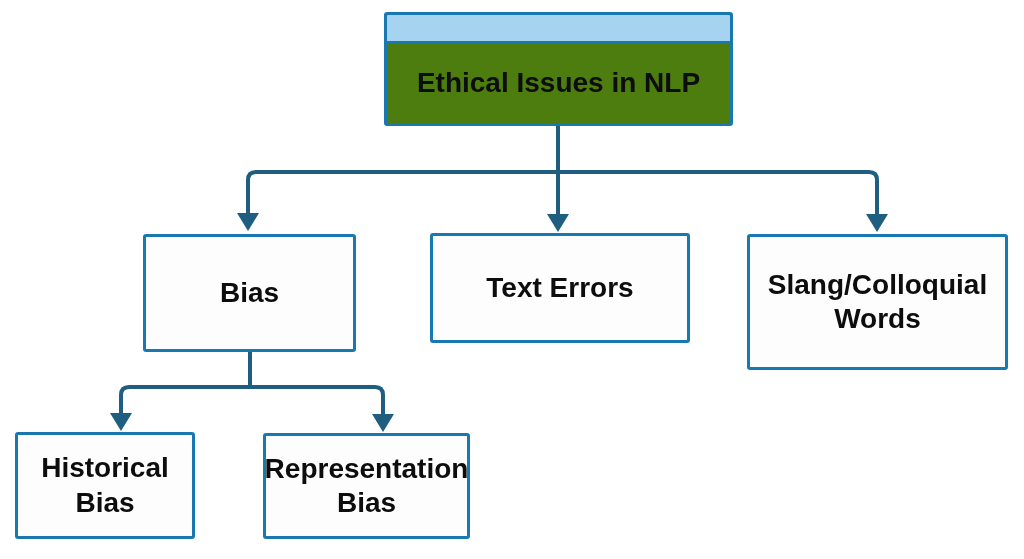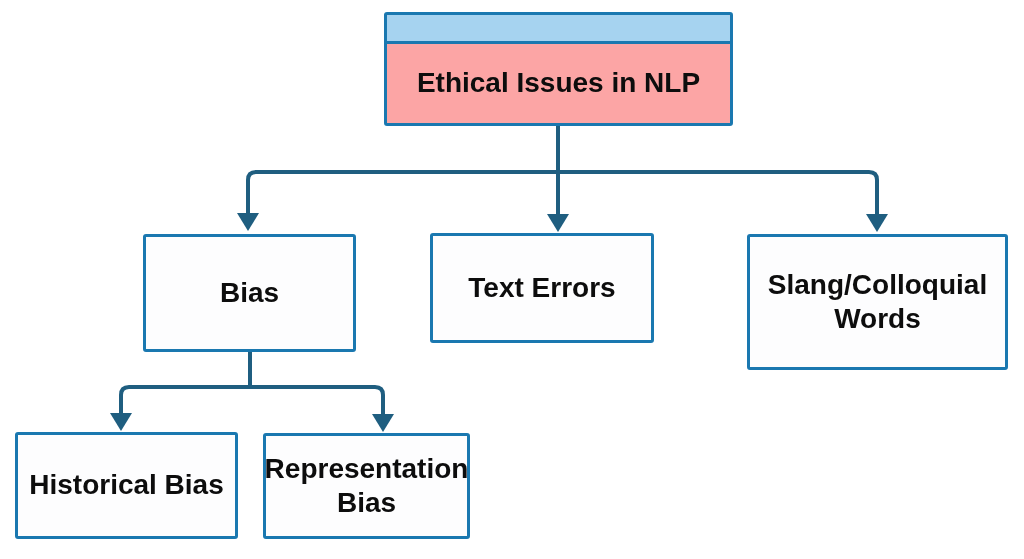--- a/index.html
+++ b/index.html
@@ -42,42 +42,42 @@
     font-weight:700;
     font-size:28px;
     line-height:1.22;
     color:#0d0d0d;
   }
   .node .node-label{
     padding:0 10px;
   }
   .node-root{
     left:384px;top:12px;width:349px;height:114px;
-    background:#fca5a5;
+    background:#4d7c0f;
     flex-direction:column;
     align-items:stretch;
     justify-content:flex-start;
   }
   .node-root .node-header{
     height:26px;
     flex:0 0 26px;
     background:#a6d3f0;
     border-bottom:3px solid #1a78b0;
     border-radius:1px 1px 0 0;
   }
   .node-root .node-body{
     flex:1;
     display:flex;
     align-items:center;
     justify-content:center;
   }
   .node-bias{left:143px;top:234px;width:213px;height:118px;}
-  .node-text-errors{left:430px;top:233px;width:224px;height:110px;}
+  .node-text-errors{left:430px;top:233px;width:260px;height:110px;}
   .node-slang{left:747px;top:234px;width:261px;height:136px;}
-  .node-historical{left:15px;top:432px;width:223px;height:107px;}
+  .node-historical{left:15px;top:432px;width:180px;height:107px;}
   .node-representation{left:263px;top:433px;width:207px;height:106px;}
 </style>
 </head>
 <body>
 
 <div class="canvas">
 
   <svg class="connectors" viewBox="0 0 1024 559" xmlns="http://www.w3.org/2000/svg">
 
     <path d="M558 126 V214"></path>

